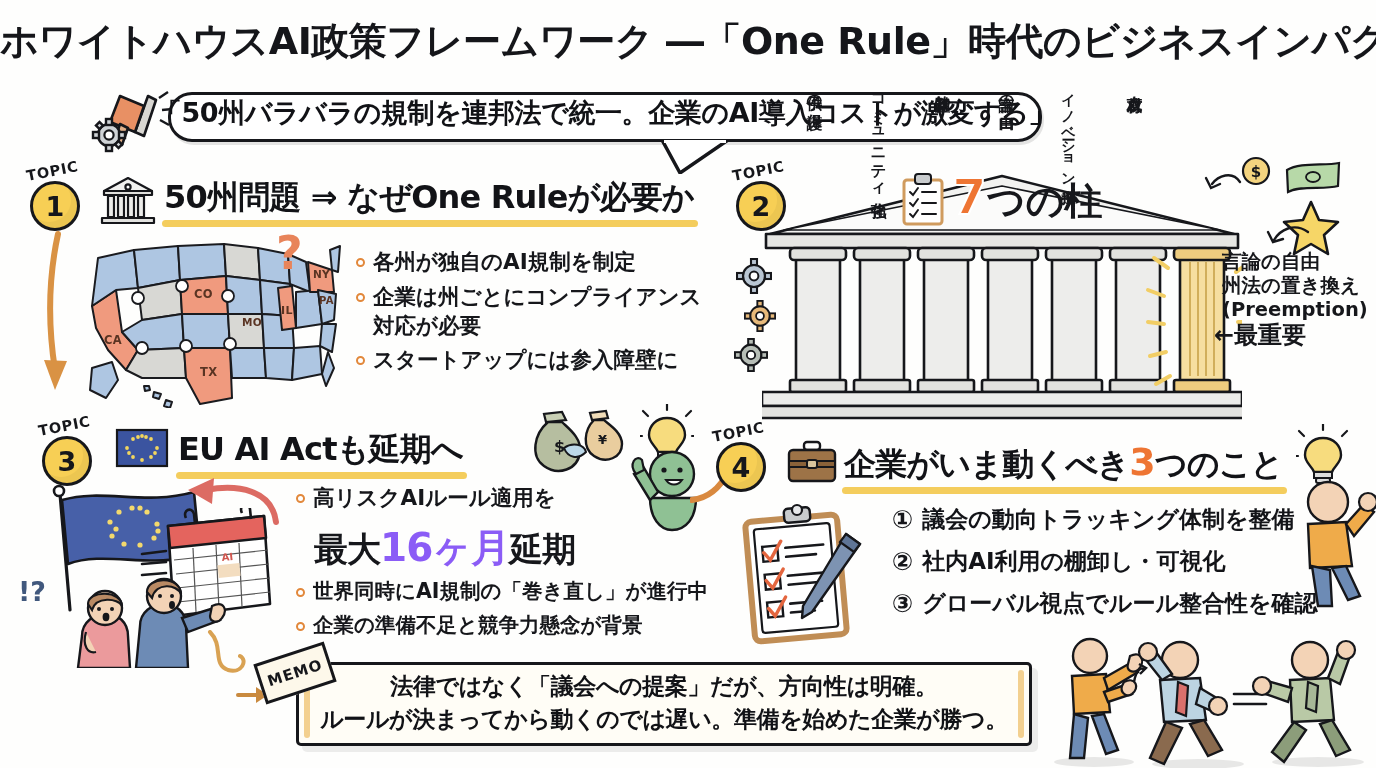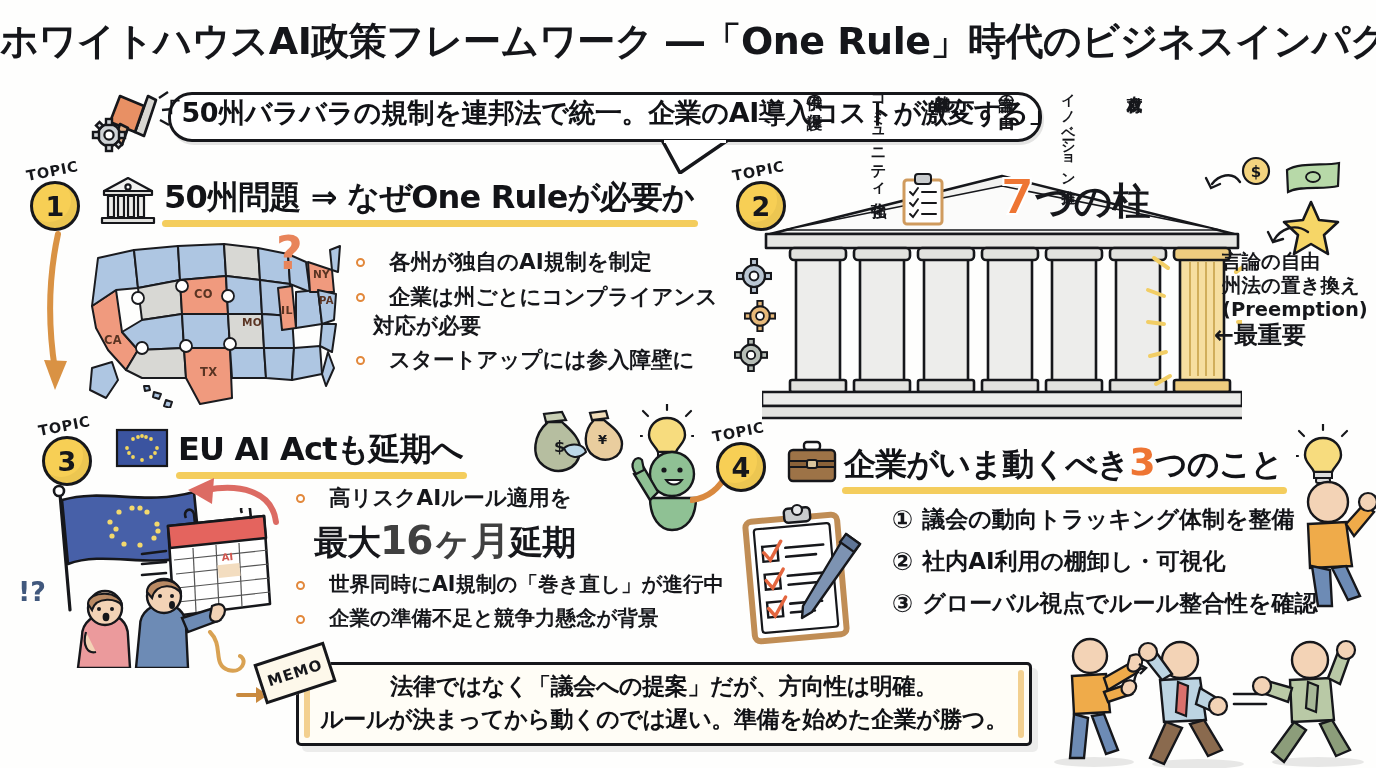--- a/index.html
+++ b/index.html
@@ -75,29 +75,29 @@
     position: relative;
   }
   .sec-title .ul {
     position: absolute; left: -2px; right: -4px; bottom: -7px;
     height: 7px; background: #f3c94f; border-radius: 4px; opacity: .92;
   }
   .num-orange { color: #ee7533; }
 
   
   .bullets { font-size: 21.5px; font-weight: 800; color: #16171b; line-height: 1.34; }
-  .bullet { display: flex; align-items: flex-start; gap: 24px; margin-bottom: 6px; white-space: nowrap;}
+  .bullet { display: flex; align-items: flex-start; gap: 8px; margin-bottom: 6px; white-space: nowrap;}
   .dot {
     width: 9px; height: 9px; border-radius: 50%;
     border: 2.4px solid #e2883b; background: #fff;
     margin-top: 10px; flex: 0 0 auto;
   }
   .bullet-text { white-space: nowrap; }
   .big-line { font-size: 34px; font-weight: 900; letter-spacing: -1px; margin: 1px 0 4px 18px; white-space: nowrap;}
-  .big-line .hl { color: #404040; font-size: 39px; }
+  .big-line .hl { color: #8b5cf6; font-size: 39px; }
 
   
   .numlist { font-size: 23px; font-weight: 800; color: #131418; line-height: 1.12; }
   .numrow { display: flex; align-items: center; gap: 9px; margin-bottom: 14px; white-space: nowrap; }
   .circnum {
     font-size: 25px; font-weight: 700; color: #16171b;
   }
 
   
   #temple { top: 172px; left: 762px; width: 480px; height: 248px; }
@@ -417,21 +417,21 @@
     <g stroke="#16171b" stroke-width="2" fill="none" stroke-linecap="round">
       <path d="M10 20 l3 3 l5 -7"></path>
         <path d="M10 31 l3 3 l5 -7"></path>
         <path d="M10 42 l3 3 l5 -7"></path>
       <line x1="22" y1="20" x2="36" y2="20"></line>
         <line x1="22" y1="31" x2="36" y2="31"></line>
         <line x1="22" y1="42" x2="36" y2="42"></line>
     </g>
   </svg>
 
-  <div class="abs" style="left:952px;top:168px;margin-left:48px;">
+  <div class="abs" style="left:952px;top:168px;">
     <span class="num-orange" style="font-size:50px;font-weight:900;-webkit-text-stroke:2px #fff;">7</span><span style="font-size:38px;font-weight:900;color:#16171b;">つの柱</span>
   </div>
 
   <svg class="abs" style="left:1240px;top:155px;" width="32" height="32" viewBox="0 0 32 32">
     <circle cx="16" cy="16" r="13" fill="#f4d47f" stroke="#16171b" stroke-width="2.2"></circle>
     <text x="16" y="22" text-anchor="middle" style="font-size:15px;font-weight:800;fill:#16171b">$</text>
   </svg>
   <svg class="abs" style="left:1284px;top:160px;" width="58" height="38" viewBox="0 0 58 38">
     <path d="M3 10 C16 2 40 6 55 3 L54 26 C40 30 17 25 4 32 Z" fill="#b7d9a8" stroke="#16171b" stroke-width="2.2"></path>
     <ellipse cx="29" cy="17" rx="7" ry="5" fill="none" stroke="#16171b" stroke-width="1.8"></ellipse>
@@ -552,21 +552,21 @@
     <circle cx="36" cy="24" r="17" fill="#f3d3b6" stroke="#16171b" stroke-width="2.4"></circle>
     <path d="M19 20 C19 4 53 4 53 22 C49 12 28 10 24 26 Z" fill="#b98a64" stroke="#16171b" stroke-width="2.2"></path>
     <circle cx="44" cy="24" r="2" fill="#16171b"></circle>
       <circle cx="32" cy="24" r="2" fill="#16171b"></circle>
     <ellipse cx="44" cy="33" rx="3" ry="4" fill="#16171b"></ellipse>
     <path d="M54 46 L86 36 L92 48 L60 60 Z" fill="#6d8bb5" stroke="#16171b" stroke-width="2.4"></path>
     <path d="M84 34 C96 28 100 38 94 46 C90 52 82 50 82 44 Z" fill="#f3d3b6" stroke="#16171b" stroke-width="2.2"></path>
   </svg>
 
   <div class="abs bullets" style="left:296px;top:484px;">
-    <div class="bullet" style="margin-bottom:2px">
+    <div class="bullet" style="margin-bottom:9px">
       <span class="dot"></span>
       <span class="bullet-text">高リスクAIルール適用を</span>
     </div>
     <div class="big-line">
       <span>最大</span><span class="hl">16ヶ月</span><span>延期</span>
     </div>
     <div class="bullet" style="font-size:20.5px">
       <span class="dot"></span>
       <span class="bullet-text">世界同時にAI規制の「巻き直し」が進行中</span>
     </div>

